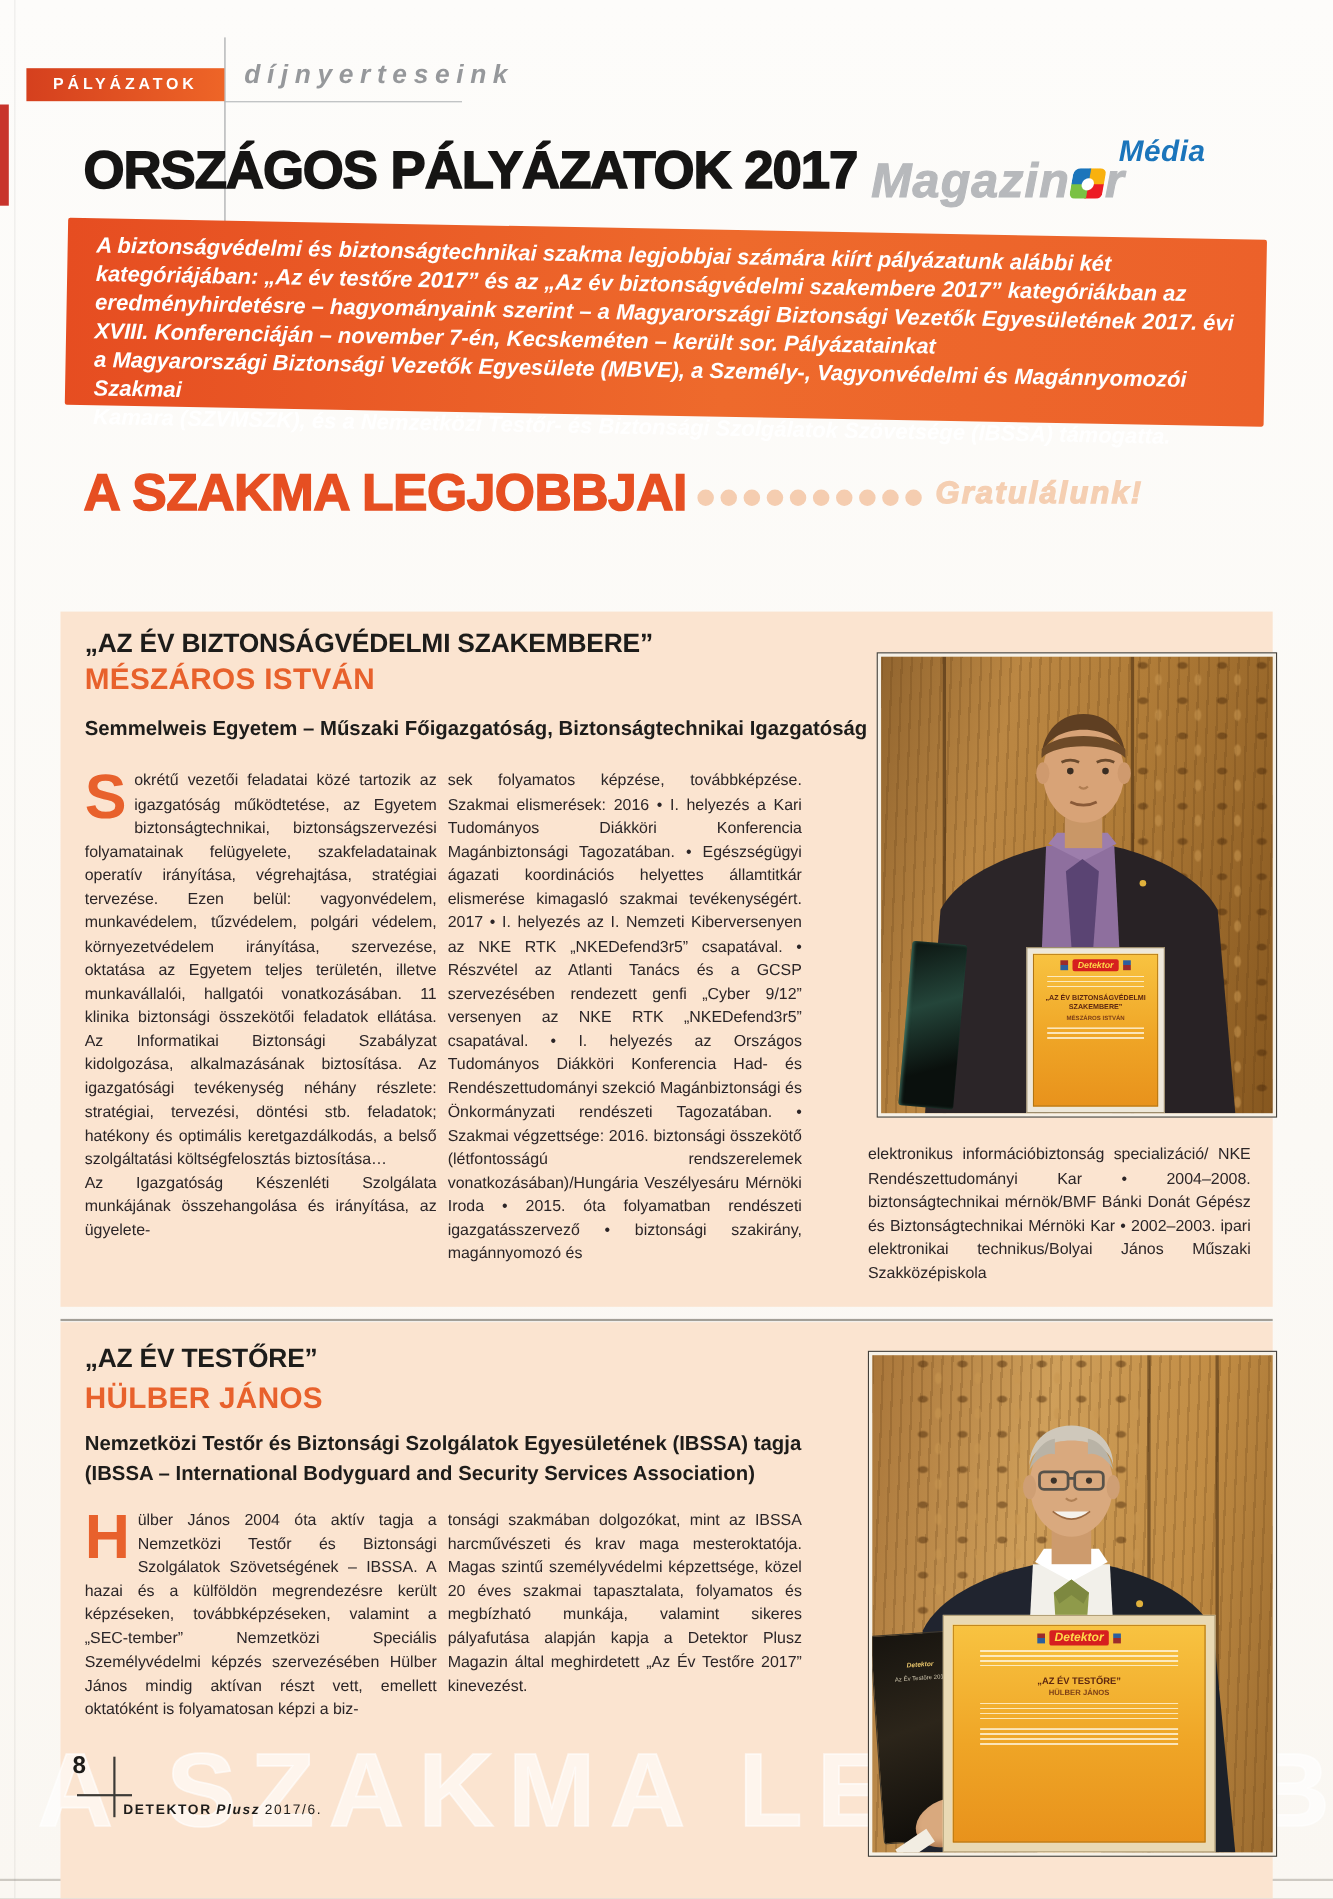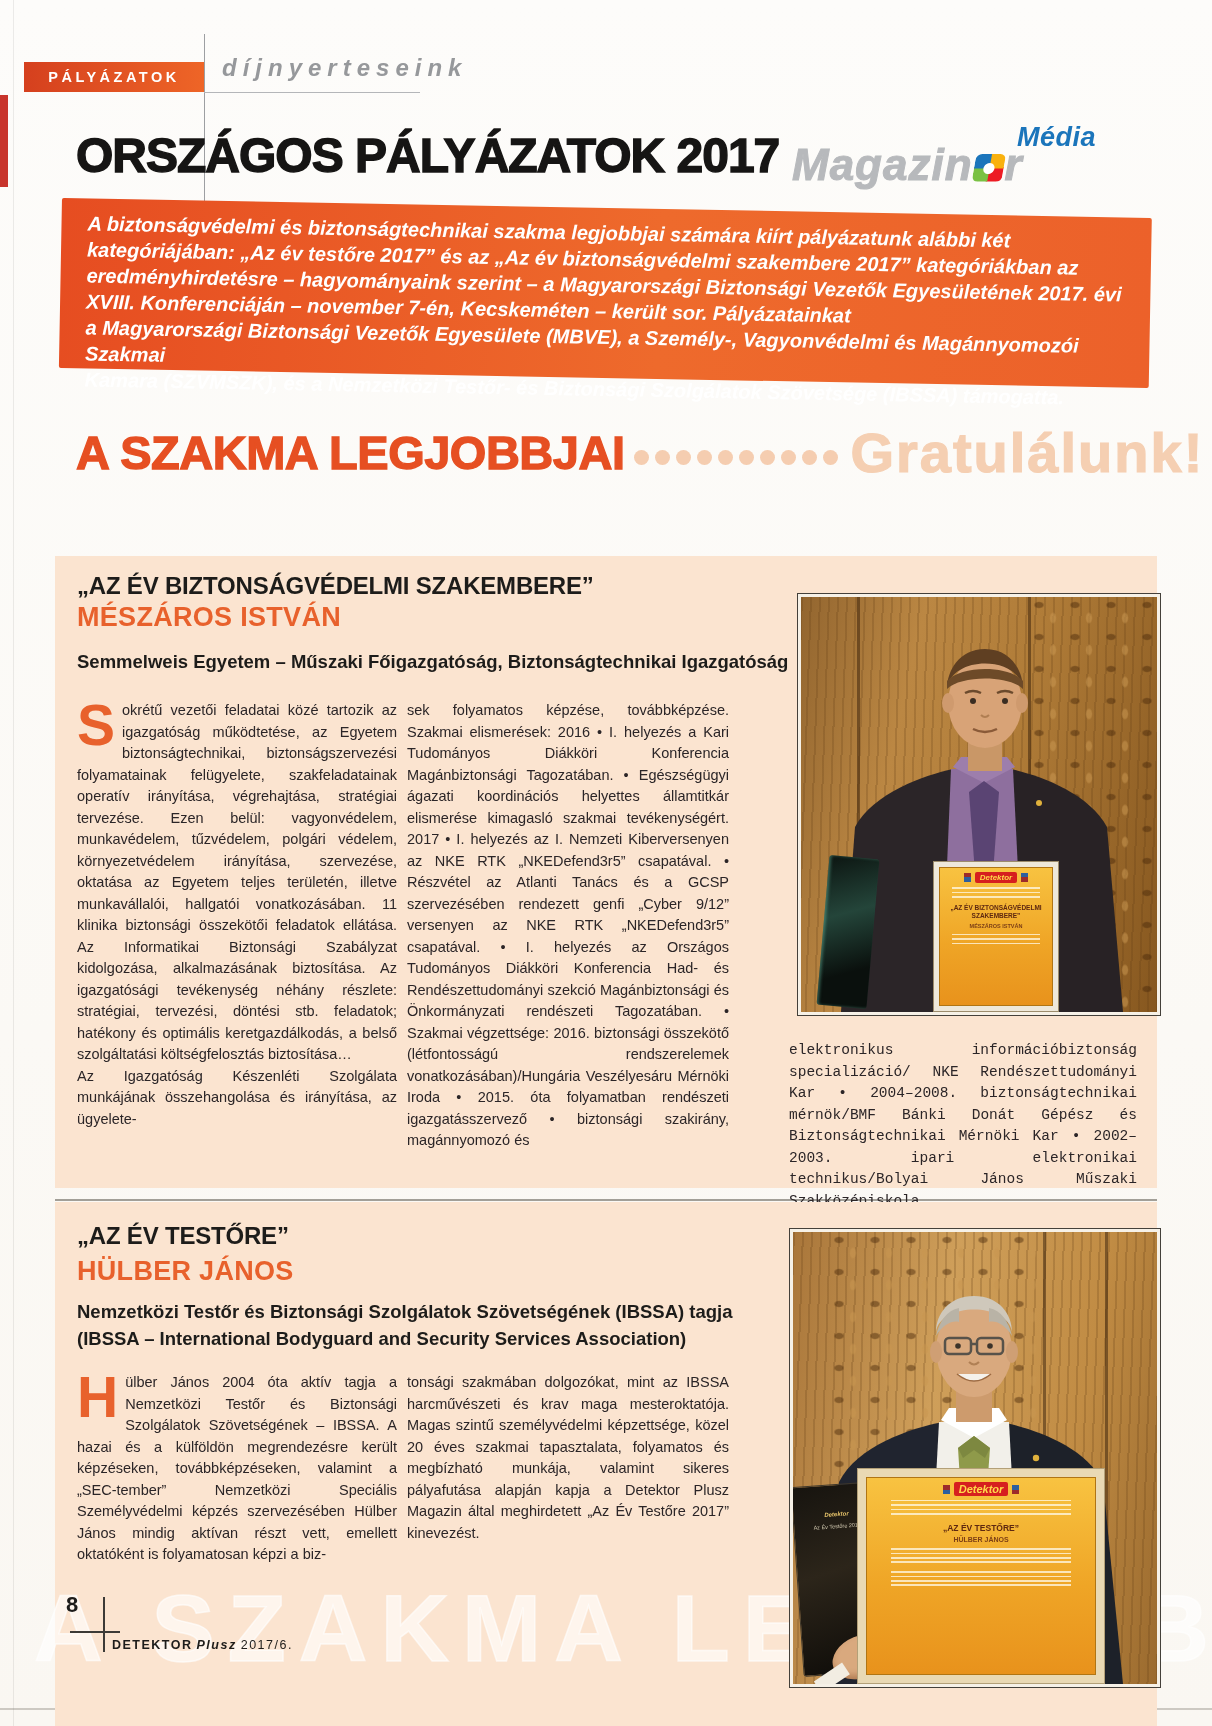--- a/index.html
+++ b/index.html
@@ -63,42 +63,42 @@
   }
 
   
   .headline-row{position:absolute;left:76px;top:420px;display:flex;align-items:center;white-space:nowrap;}
   .hl-main{
     font-size:47px;font-weight:900;color:#e64f22;-webkit-text-stroke:1.3px #e64f22;letter-spacing:-.5px;
   }
   .dots{display:flex;gap:6px;margin:10px 6px 0 10px;}
   .dots i{width:15px;height:15px;border-radius:50%;background:#f5cdb0;}
   .hl-congrats{
-    font-size:56px;font-weight:900;color:#f5cfb2;
+    font-size:28px;font-weight:900;font-style:italic;color:#f5cfb2;
     -webkit-text-stroke:1.2px #f5cfb2;letter-spacing:2px;margin-left:6px;
   }
   .hl-sub{
     position:absolute;left:76px;top:474px;margin:0;font-size:46px;font-weight:900;font-style:italic;
     color:#57585c;-webkit-text-stroke:1.3px #57585c;letter-spacing:-.5px;white-space:nowrap;
   }
 
   
   .block{position:absolute;left:55px;width:1102px;background:#fbe4d0;}
   .block1{top:556px;height:632px;}
   .block2{top:1202px;height:574px;}
   .cat-title{position:absolute;left:22px;margin:0;font-size:24px;font-weight:900;color:#1d1c1a;letter-spacing:-.2px;white-space:nowrap;}
   .person-name{position:absolute;left:22px;margin:0;font-size:27px;font-weight:900;color:#e8612c;letter-spacing:.3px;white-space:nowrap;}
   .affiliation{position:absolute;left:22px;margin:0;font-size:18.5px;font-weight:700;color:#1d1c1a;line-height:27px;white-space:pre-line;}
   .block1 .cat-title{top:16px;}  .block1 .person-name{top:46px;}  .block1 .affiliation{top:92px;}
   .block2 .cat-title{top:20px;}  .block2 .person-name{top:54px;}  .block2 .affiliation{top:96px;}
   .col{position:absolute;font-size:14.5px;line-height:21.5px;text-align:justify;color:#2b2527;}
   .coltext{white-space:pre-line;}
   .block1 .col-1{left:22px;top:144px;width:320px;}
   .block1 .col-2{left:352px;top:144px;width:322px;}
-  .block1 .col-3{left:734px;top:484px;width:348px;font-family:Liberation Mono, monospace;}
+  .block1 .col-3{left:734px;top:484px;width:348px;}
   .block2 .col-1{left:22px;top:170px;width:320px;}
   .block2 .col-2{left:352px;top:170px;width:322px;}
   .dropcap{
     float:left;font-size:57px;line-height:45px;font-weight:900;color:#e8612c;
     margin:3px 7px 0 0;
   }
 
   
   .photo-frame{position:absolute;background:#f6f1e7;padding:3px;border:1px solid #44403a;z-index:5;}
   .photo{position:relative;overflow:hidden;}
@@ -263,21 +263,21 @@
             <div class="cert-lines tail"></div>
           </div>
         </div>
       </div>
     </div>
   </section>
 
   <section class="block block2">
     <h3 class="cat-title">„AZ ÉV TESTŐRE”</h3>
     <h4 class="person-name">HÜLBER JÁNOS</h4>
-    <p class="affiliation">Nemzetközi Testőr és Biztonsági Szolgálatok Szövetségének (IBSSA) tagja
+    <p class="affiliation">Nemzetközi Testőr és Biztonsági Szolgálatok Egyesületének (IBSSA) tagja
 (IBSSA – International Bodyguard and Security Services Association)</p>
 
     <div class="col col-1"><span class="dropcap">H</span><span class="coltext">ülber János 2004 óta aktív tagja a Nemzetközi Testőr és Biztonsági Szolgálatok Szövetségének – IBSSA. A hazai és a külföldön megrendezésre került képzéseken, továbbképzéseken, valamint a „SEC-tember” Nemzetközi Speciális Személyvédelmi képzés szervezésében Hülber János mindig aktívan részt vett, emellett oktatóként is folyamatosan képzi a biz-</span></div>
     <div class="col col-2"><span class="coltext">tonsági szakmában dolgozókat, mint az IBSSA harcművészeti és krav maga mesteroktatója. Magas szintű személyvédelmi képzettsége, közel 20 éves szakmai tapasztalata, folyamatos és megbízható munkája, valamint sikeres pályafutása alapján kapja a Detektor Plusz Magazin által meghirdetett „Az Év Testőre 2017” kinevezést.</span></div>
 
     <div class="photo-frame" style="left:734px;top:26px;">
       <div class="photo photo2">
         <div class="grain"></div>
         <div class="carve"></div>
         <div class="seam seam-a"></div>

